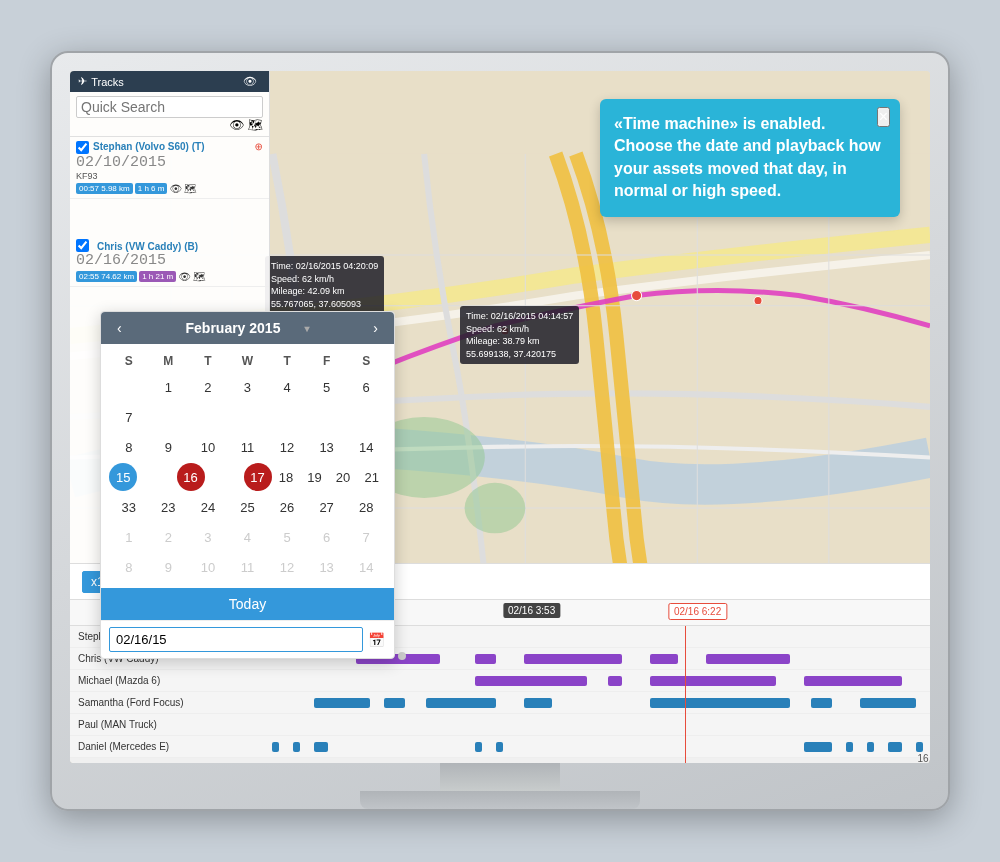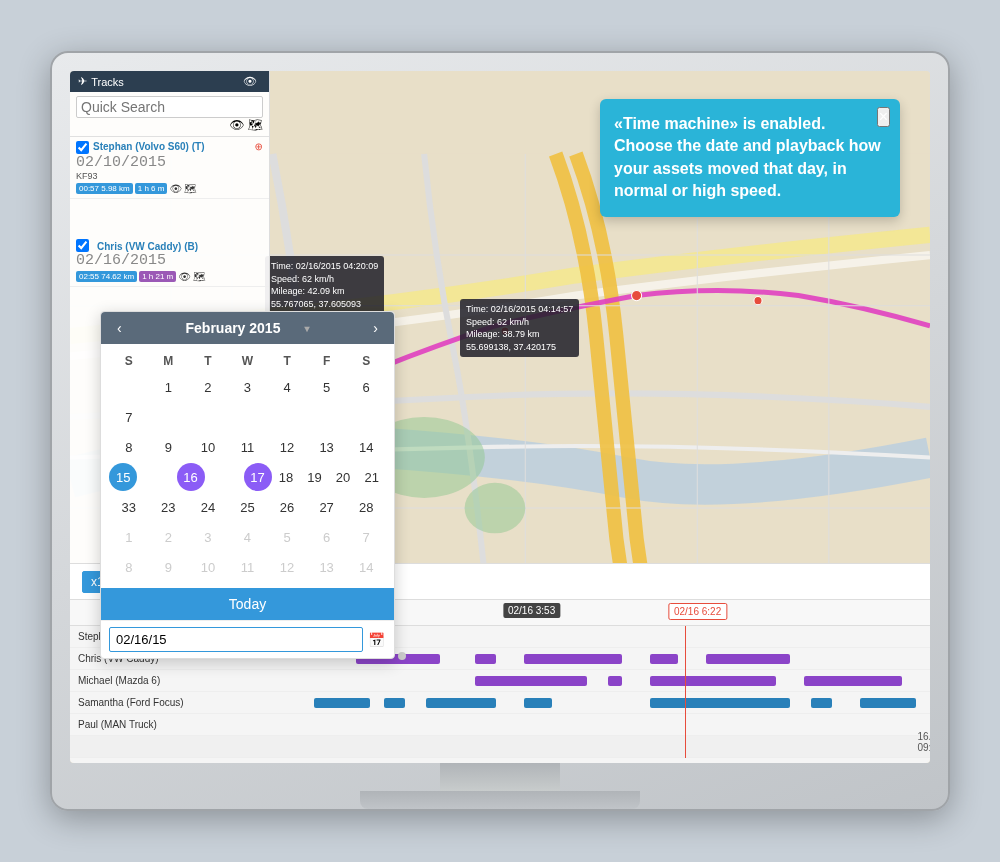--- a/index.html
+++ b/index.html
@@ -205,21 +205,21 @@
       cursor: pointer;
       border-radius: 50%;
       width: 28px;
       height: 28px;
       display: flex;
       align-items: center;
       justify-content: center;
       margin: 1px auto;
     }
     .cal-day.today { background: #3498db; color: white; border-radius: 50%; }
-    .cal-day.selected { background: #8b5cf6; color: white; border-radius: 50%; margin-left: 39px; }
+    .cal-day.selected { background: #b91c1c; color: white; border-radius: 50%; margin-left: 39px; }
     .cal-day.other-month { color: #ccc; }
 
     .calendar-today-btn {
       display: block;
       width: 100%;
       background: #3498db;
       color: white;
       border: none;
       padding: 8px;
       font-size: 14px;
@@ -437,21 +437,21 @@
         <circle cx="680" cy="145" r="4" fill="#e74c3c" stroke="white" stroke-width="1"></circle>
       </svg>
 
       <div class="map-tooltip" style="left: 195px; top: 185px;">
         <div style="white-space: pre-line;">Time: 02/16/2015 04:20:09
 Speed: 62 km/h
 Mileage: 42.09 km
 55.767065, 37.605093</div>
       </div>
 
-      <div class="map-tooltip" style="left: 390px; top: 228px;">
+      <div class="map-tooltip" style="left: 390px; top: 235px;">
         <div style="white-space: pre-line;">Time: 02/16/2015 04:14:57
 Speed: 62 km/h
 Mileage: 38.79 km
 55.699138, 37.420175</div>
       </div>
     </div>
 
     <div class="sidebar">
       <div class="sidebar-header">
         <span>✈</span>
@@ -655,20 +655,35 @@
             <div class="track-bar bar-blue" style="left:83%;width:3%;"></div>
             <div class="track-bar bar-blue" style="left:90%;width:8%;"></div>
           </div>
         </div>
 
         <div class="track-row">
           <div class="track-label">Paul (MAN Truck)</div>
           <div class="track-bars"></div>
         </div>
 
+        <div class="track-row">
+          <div class="track-label">Daniel (Mercedes E)</div>
+          <div class="track-bars">
+            <div class="track-bar bar-blue" style="left:6%;width:1%;"></div>
+            <div class="track-bar bar-blue" style="left:9%;width:1%;"></div>
+            <div class="track-bar bar-blue" style="left:12%;width:2%;"></div>
+            <div class="track-bar bar-blue" style="left:35%;width:1%;"></div>
+            <div class="track-bar bar-blue" style="left:38%;width:1%;"></div>
+            <div class="track-bar bar-blue" style="left:82%;width:4%;"></div>
+            <div class="track-bar bar-blue" style="left:88%;width:1%;"></div>
+            <div class="track-bar bar-blue" style="left:91%;width:1%;"></div>
+            <div class="track-bar bar-blue" style="left:94%;width:2%;"></div>
+            <div class="track-bar bar-blue" style="left:98%;width:1%;"></div>
+          </div>
+        </div>
 
         <div class="timeline-time-row">
           <div class="timeline-time-label-left"></div>
           <div class="timeline-time-labels">
 
             <span class="time-label" style="left:100%;">16.02 09:00</span>
           </div>
         </div>
       </div>
     </div>

